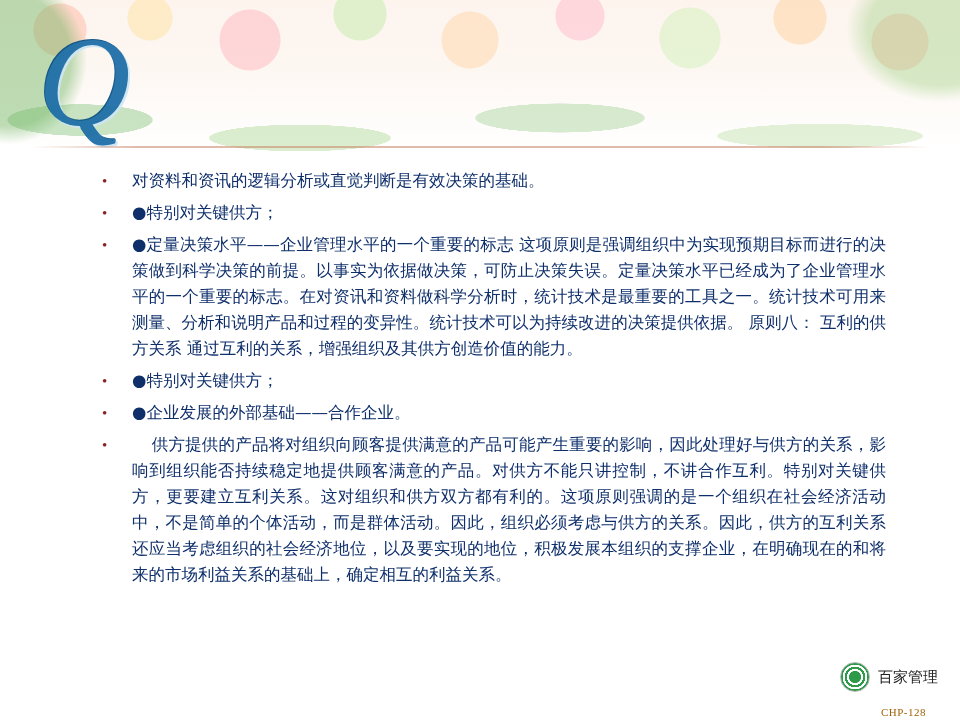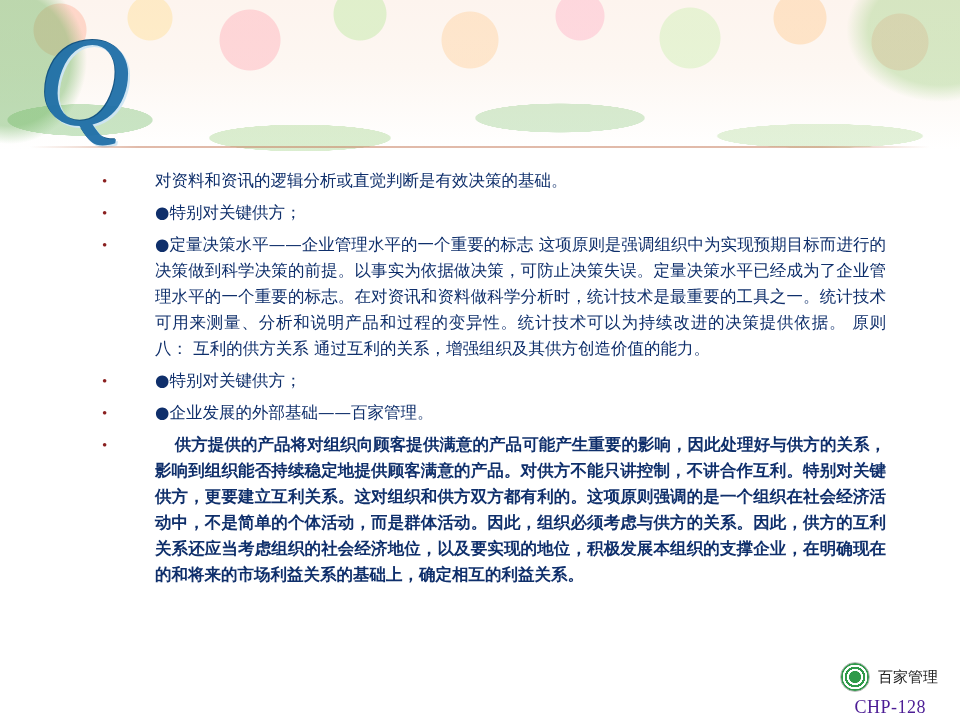--- a/index.html
+++ b/index.html
@@ -131,25 +131,23 @@
     box-sizing: border-box;
   }
   .bullet-text {
     flex: 1 1 auto;
     font-family: "DejaVu Serif", serif;
     font-size: 16.5px;
     line-height: 26px;
     color: #0f2f6b;
     text-align: justify;
     text-justify: inter-ideograph;
-    margin-left: 23px;
   }
   .bullet-text.indent {
     text-indent: 1.2em;
-    font-weight: bold;
   }
 
   
   .footer-logo {
     position: absolute;
     right: 22px;
     bottom: 28px;
     display: flex;
     align-items: center;
     gap: 8px;
@@ -166,22 +164,22 @@
   .footer-text {
     font-family: "DejaVu Sans", sans-serif;
     font-size: 15px;
     color: #222222;
   }
   .page-num {
     position: absolute;
     right: 34px;
     bottom: 2px;
     font-family: "Liberation Serif", serif;
-    font-size: 18px;
-    color: #4c1d95;
+    font-size: 11px;
+    color: #a16207;
     letter-spacing: 0.5px;
   }
 </style>
 </head>
 <body>
 
 <div class="slide">
 
   <div class="bg-band"></div>
   <div class="bg-leaf"></div>
@@ -209,21 +207,21 @@
       <div class="bullet-text">●定量决策水平——企业管理水平的一个重要的标志  这项原则是强调组织中为实现预期目标而进行的决策做到科学决策的前提。以事实为依据做决策，可防止决策失误。定量决策水平已经成为了企业管理水平的一个重要的标志。在对资讯和资料做科学分析时，统计技术是最重要的工具之一。统计技术可用来测量、分析和说明产品和过程的变异性。统计技术可以为持续改进的决策提供依据。 原则八： 互利的供方关系  通过互利的关系，增强组织及其供方创造价值的能力。</div>
     </div>
 
     <div class="bullet-row">
       <div class="bullet-mark">•</div>
       <div class="bullet-text">●特别对关键供方；</div>
     </div>
 
     <div class="bullet-row">
       <div class="bullet-mark">•</div>
-      <div class="bullet-text">●企业发展的外部基础——百家管理。</div>
+      <div class="bullet-text">●企业发展的外部基础——合作企业。</div>
     </div>
 
     <div class="bullet-row">
       <div class="bullet-mark">•</div>
       <div class="bullet-text indent">供方提供的产品将对组织向顾客提供满意的产品可能产生重要的影响，因此处理好与供方的关系，影响到组织能否持续稳定地提供顾客满意的产品。对供方不能只讲控制，不讲合作互利。特别对关键供方，更要建立互利关系。这对组织和供方双方都有利的。这项原则强调的是一个组织在社会经济活动中，不是简单的个体活动，而是群体活动。因此，组织必须考虑与供方的关系。因此，供方的互利关系还应当考虑组织的社会经济地位，以及要实现的地位，积极发展本组织的支撑企业，在明确现在的和将来的市场利益关系的基础上，确定相互的利益关系。</div>
     </div>
 
   </div>
 
   <div class="footer-logo">

